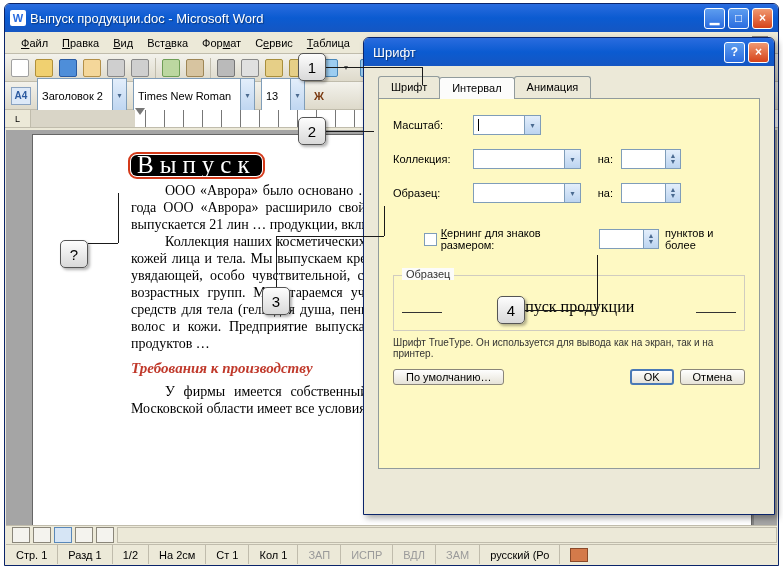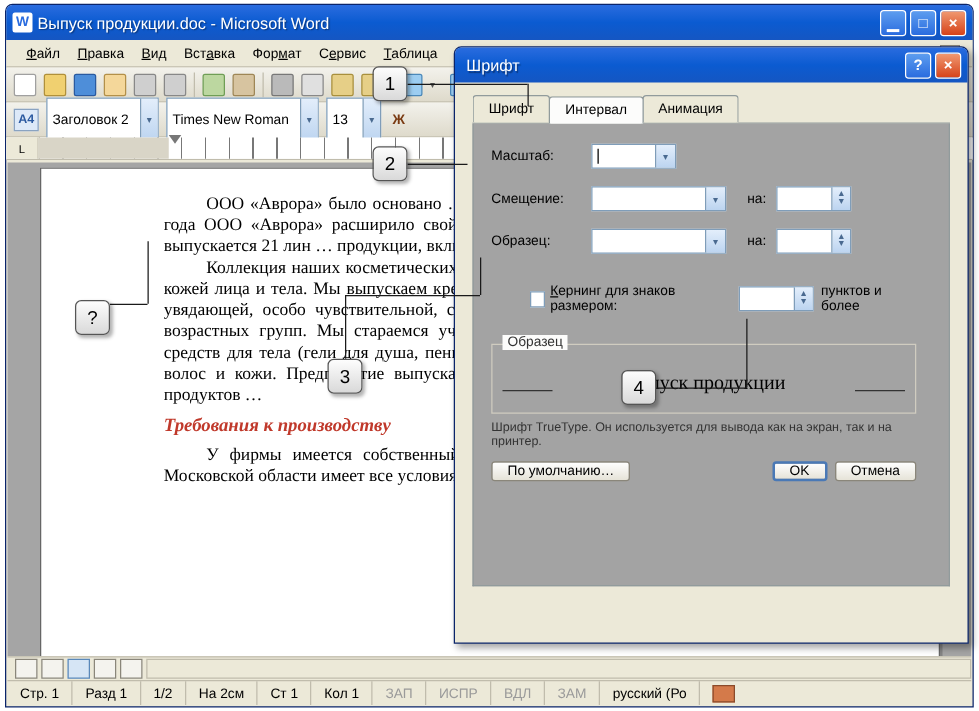--- a/index.html
+++ b/index.html
@@ -77,21 +77,21 @@
   .status-book{margin-left:10px;width:18px;height:14px;background:#d47a4a;border:1px solid #8a4a2a;}
 
   
   .dlg{position:absolute;left:363px;top:37px;width:412px;height:478px;border:1px solid #0a246a;background:#ece9d8;border-radius:6px 6px 0 0;box-shadow:3px 3px 6px rgba(0,0,0,.35);}
   .dlg .titlebar{height:28px;}
   .dlg .win-btns .win-help{background:linear-gradient(#5d9def,#2a6cdf);}
   .dlg-body{padding:10px 14px 10px 14px;}
   .tabs{display:flex;border-bottom:1px solid #919b9c;}
   .tab{padding:4px 12px;border:1px solid #919b9c;border-bottom:none;background:#ece9d8;margin-right:-1px;border-radius:3px 3px 0 0;}
   .tab.active{background:#fcfcfb;position:relative;top:1px;padding-bottom:5px;}
-  .tabpane{background:#a3a3a3;border:1px solid #919b9c;border-top:none;min-height:370px;padding:16px 26px 10px 14px;}
+  .tabpane{background:#fef9c3;border:1px solid #919b9c;border-top:none;min-height:370px;padding:16px 14px 10px 14px;}
   .row{display:flex;align-items:center;margin-bottom:14px;gap:8px;}
   .lbl{flex:0 0 72px;}
   .sel{flex:0 0 108px;height:20px;border:1px solid #7f9db9;background:#fff;position:relative;}
   .sel .dd,.spin .sb{position:absolute;right:0;top:0;bottom:0;width:16px;background:linear-gradient(#e3eefb,#bcd4f0);border-left:1px solid #7f9db9;display:flex;align-items:center;justify-content:center;font-size:8px;color:#4a6a90;flex-direction:column;}
   .sel.short{flex:0 0 68px;}
   .sel.text-cursor::before{content:"";position:absolute;left:4px;top:3px;bottom:3px;width:1px;background:#000;}
   .lbl2{flex:0 0 24px;text-align:right;}
   .spin{flex:0 0 60px;height:20px;border:1px solid #7f9db9;background:#fff;position:relative;}
   .spin .sb{width:15px;}
   .spin .sb span{font-size:7px;line-height:6px;}
@@ -191,20 +191,21 @@
     <div class="ruler-corner">L</div>
     <div class="ruler">
       <div class="ruler-margin left"></div>
       <div class="ruler-handle"></div>
     </div>
   </div>
 
   <div class="docarea">
     <div class="page">
       <div class="content">
+        <span class="doc-title">Выпуск</span>
         <p class="para indent">ООО «Аврора» было основано …  выпускает более 20 серий из 8 кремов, а также губной … года ООО «Аврора» расширило свой ассортимент и … На сегодняшний день на предприятии выпускается 21 лин … продукции, включающая в себе 134 наименования.</p>
         <p class="para indent">Коллекция наших косметических средств обеспечивает всесторонний и полноценный уход за кожей лица и тела. Мы выпускаем крема для различных типов кожи (нормальной, сухой, жирной, увядающей, особо чувствительной, склонной к аллергическим реакциям), а также для разных возрастных групп. Мы стараемся учесть интересы самых разных групп потребителей. Среди средств для тела (гели для душа, пены для ванн, и др.) также немало новинок: маски и гели для волос и кожи. Предприятие выпускает также тональные средства и бальзамы для губ, серии продуктов …</p>
         <p class="heading2">Требования к производству</p>
         <p class="para indent">У фирмы имеется собственный оснащённый самым передовым оборудованием завод в Московской области имеет все условия для выпуска качественной и безопасной продукции.</p>
       </div>
     </div>
   </div>
 
   <div class="viewbar">
     <div class="view-btn"></div>
@@ -248,21 +249,21 @@
     <div class="tabpane">
 
       <div class="row">
         <div class="lbl">Масштаб:</div>
         <div class="sel short text-cursor">
           <div class="dd">▾</div>
         </div>
       </div>
 
       <div class="row">
-        <div class="lbl">Смещение:</div>
+        <div class="lbl">Коллекция:</div>
         <div class="sel">
           <div class="dd">▾</div>
         </div>
         <div class="lbl2">на:</div>
         <div class="spin">
           <div class="sb">
               <span>▲</span>
               <span>▼</span>
             </div>
         </div>

